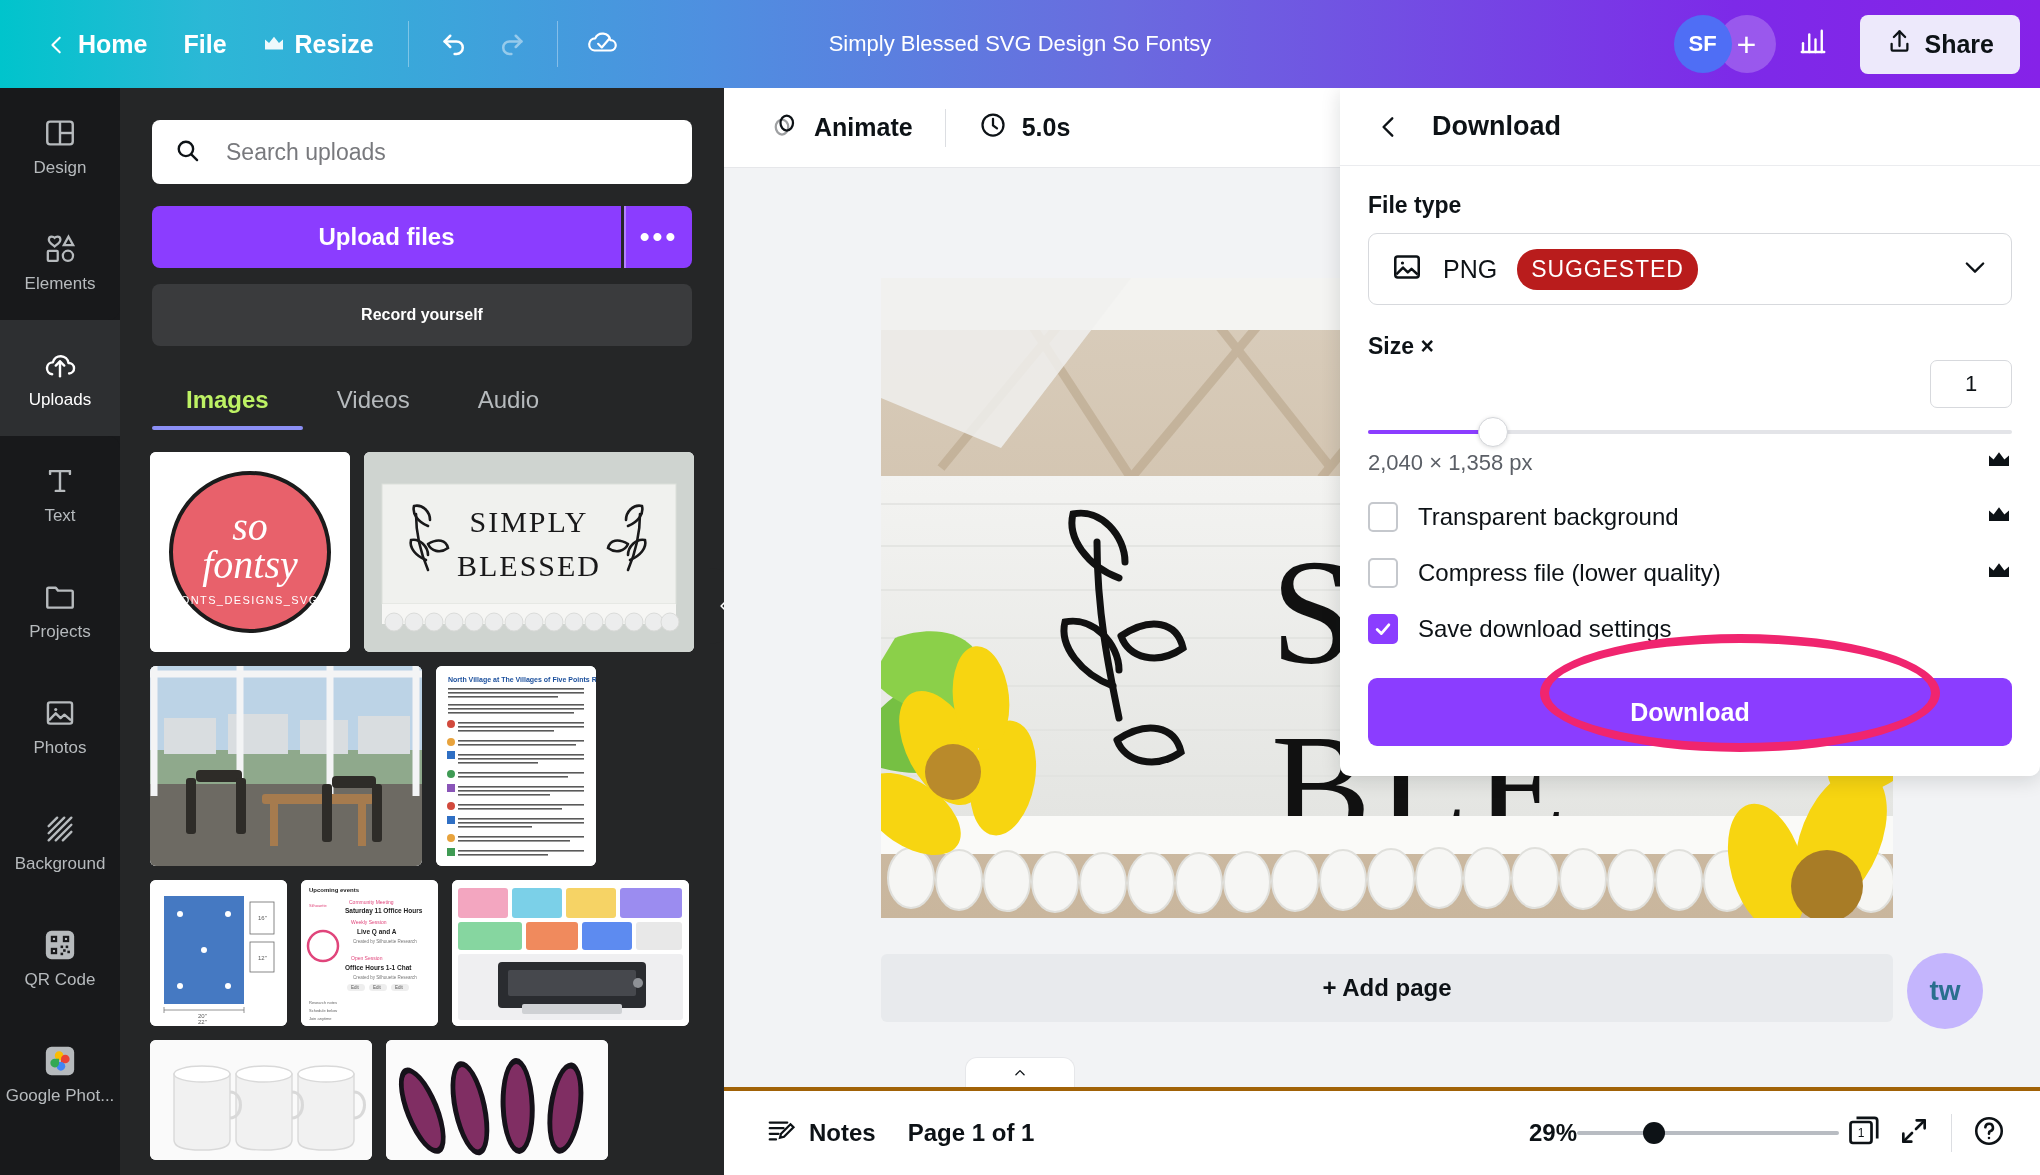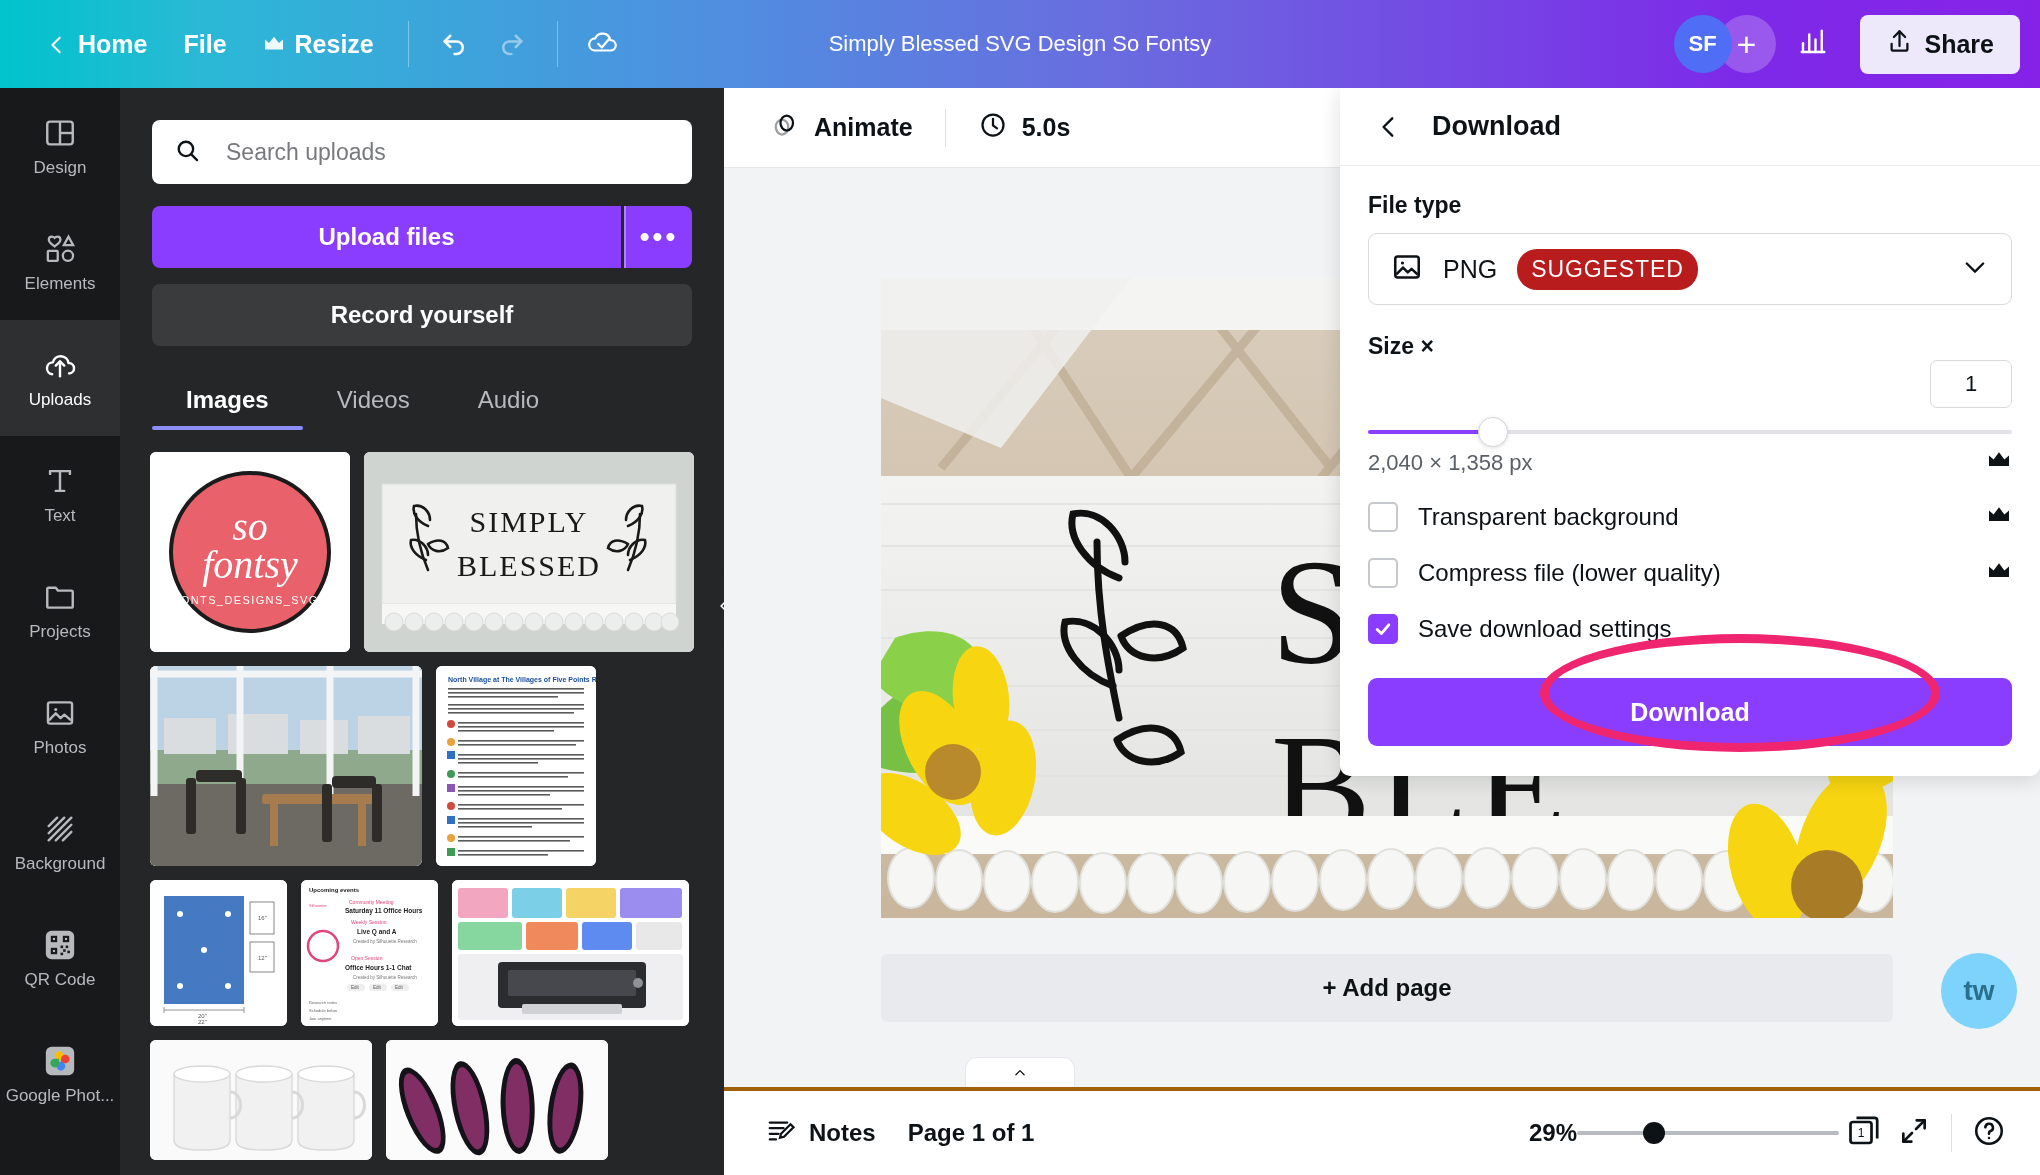--- a/index.html
+++ b/index.html
@@ -94,28 +94,28 @@
   }
   .btn-more {
     width: 68px; height: 62px; background: #8b3dff; color: #fff; border-radius: 0 8px 8px 0;
     display: flex; align-items: center; justify-content: center; cursor: pointer;
     font-size: 28px; letter-spacing: 3px; font-weight: 700;
     border-left: 2px solid rgba(255,255,255,.35);
   }
   .btn-record {
     margin: 16px 32px 0 32px; height: 62px; background: #3a3b3d; color: #fff;
     border-radius: 8px; display: flex; align-items: center; justify-content: center;
-    font-size: 24px; font-weight: 600; cursor: pointer;
+    font-size: 16px; font-weight: 600; cursor: pointer;
   }
   .tabs { margin: 26px 32px 0 32px; display: flex; gap: 0; }
   .tab {
     min-width: 92px; padding: 14px 34px 16px 34px; font-size: 24px; color: #b6babd;
     cursor: pointer; position: relative; text-align: center; font-weight: 500;
   }
-  .tab.active { color: #ffffff; font-weight: 700; }
+  .tab.active { color: #bef264; font-weight: 700; }
   .tab.active::after {
     content: ""; position: absolute; left: 0; right: 0; bottom: 0; height: 4px;
     background: #8b8ff5; border-radius: 2px;
   }
   .grid {
     margin: 22px 30px 0 30px; display: flex; gap: 14px; flex-wrap: wrap;
     width: 544px;
   }
   .thumb {
     background: #fff; border-radius: 6px; overflow: hidden; position: relative;
@@ -152,22 +152,22 @@
   
   .collapse-handle {
     position: absolute; left: -14px; top: 480px; width: 28px; height: 76px;
     background: #252627; border-radius: 0 30px 30px 0; z-index: 36;
     display: flex; align-items: center; justify-content: center; cursor: pointer;
     color: #fff;
   }
 
   
   .tw-badge {
-    position: absolute; right: 23px; bottom: 146px; width: 76px; height: 76px;
-    border-radius: 50%; background: #7dd3fc; color: #2a6f8e;
+    position: absolute; right: 57px; bottom: 146px; width: 76px; height: 76px;
+    border-radius: 50%; background: #c4b5fd; color: #2a6f8e;
     display: flex; align-items: center; justify-content: center;
     font-size: 28px; font-weight: 700; cursor: pointer; z-index: 20;
   }
 
   
   .bottombar {
     position: absolute; left: 724px; right: 0; bottom: 0; height: 88px;
     background: #fff; border-top: 4px solid #a16207;
     display: flex; align-items: center; padding: 0 26px; z-index: 50;
   }

